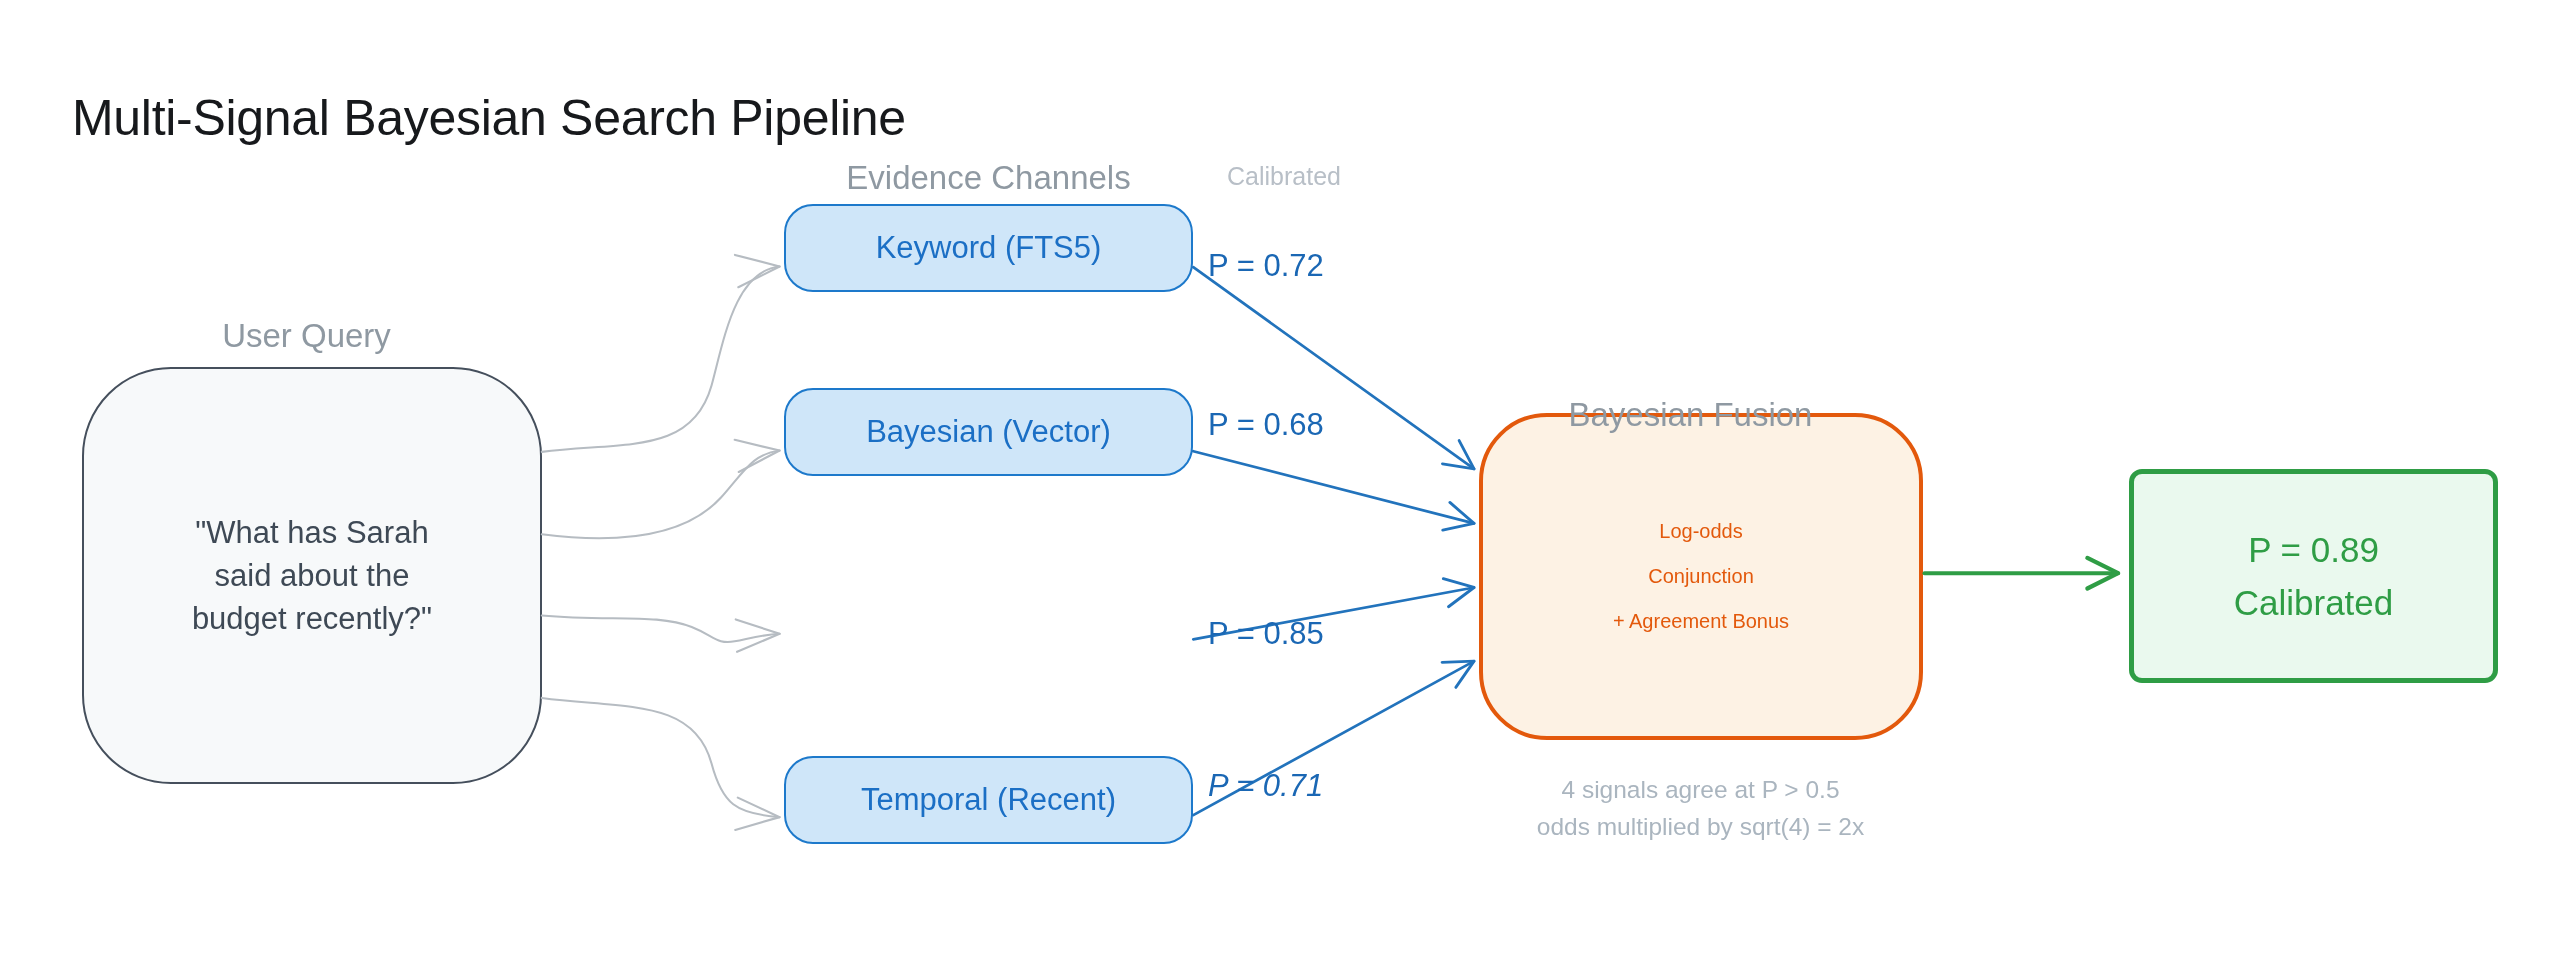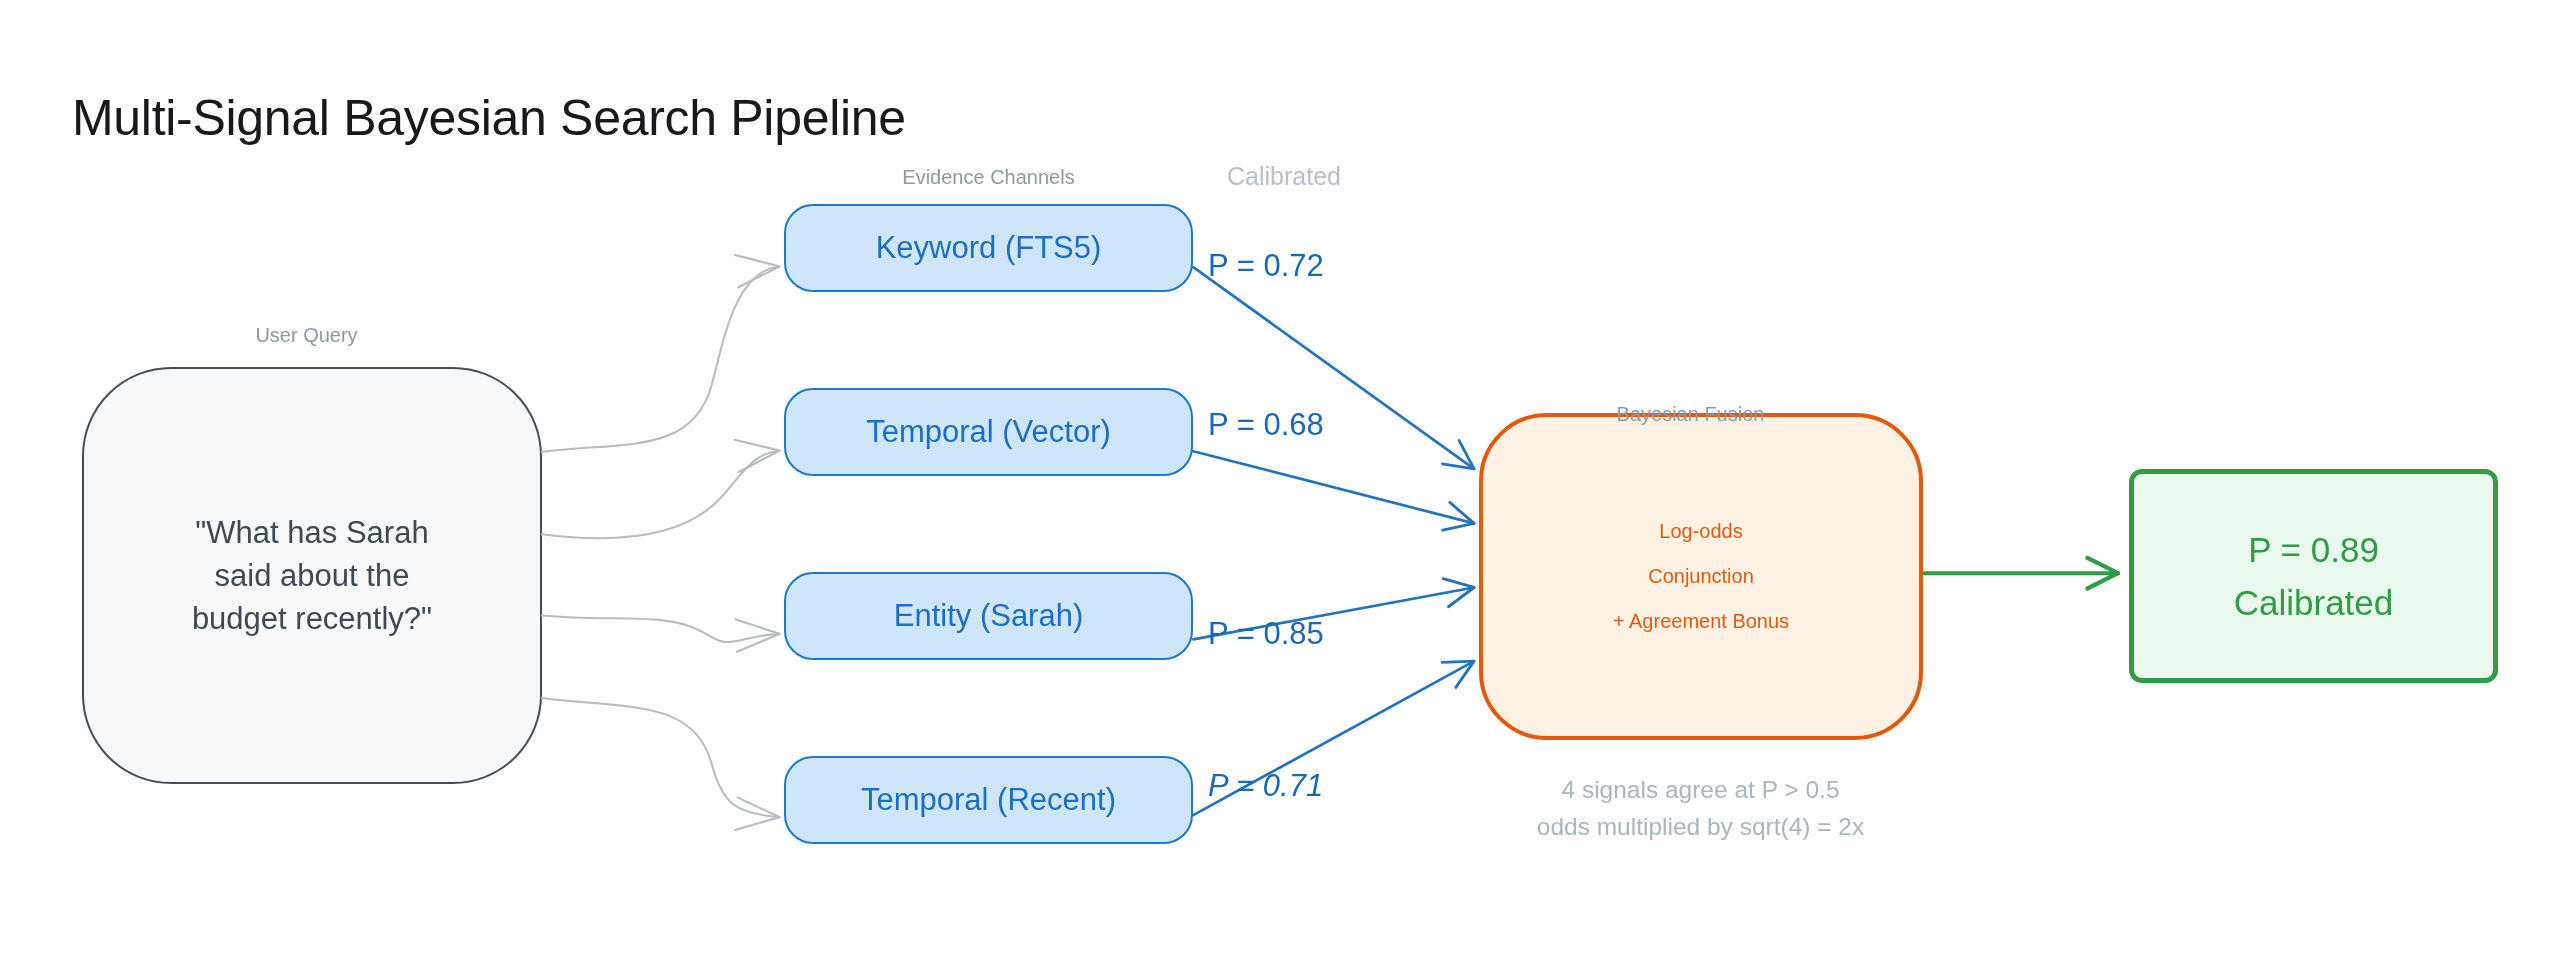--- a/index.html
+++ b/index.html
@@ -17,21 +17,21 @@
     background:var(--canvas-bg);
     font-family:"Liberation Sans", sans-serif;
   }
   .abs{position:absolute;}
   #diagram-title{
     left:72px; top:83px; width:1090px; height:75px;
     font-size:50px; line-height:71px; color:var(--title-color);
     letter-spacing:-0.3px; z-index:3;
   }
   .section-label{
-    text-align:center; color:var(--label-gray); font-size:20px; line-height:31px; z-index:3;
+    text-align:center; color:var(--label-gray); font-size:33px; line-height:31px; z-index:3;
   }
   #label-user-query{ left:170px; top:320px; width:273px; }
   #label-evidence-channels{ left:784px; top:162px; width:409px; }
   #label-calibrated{ left:1182px; top:161px; width:204px; font-size:25px; color:var(--label-light-gray); }
   #label-bayesian-fusion{ left:1486px; top:365px; width:409px;margin-top:34px; }
 
   .node{ display:flex; flex-direction:column; align-items:center; justify-content:center;
          text-align:center; z-index:1; }
   #query-node{
     left:82px; top:367px; width:460px; height:417px;
@@ -89,24 +89,21 @@
   <div id="query-node" class="abs node">
     <span>"What has Sarah</span>
     <span>said about the</span>
     <span>budget recently?"</span>
   </div>
 
   <div id="channel-keyword" class="abs node channel">
     <span>Keyword (FTS5)</span>
   </div>
   <div id="channel-semantic" class="abs node channel">
-    <span>Temporal (Vector)</span>
-  </div>
-  <div id="channel-entity" class="abs node channel">
-    <span>Entity (Sarah)</span>
+    <span>Bayesian (Vector)</span>
   </div>
   <div id="channel-temporal" class="abs node channel">
     <span>Temporal (Recent)</span>
   </div>
 
   <div id="p-keyword" class="abs p-label">P = 0.72</div>
   <div id="p-semantic" class="abs p-label">P = 0.68</div>
   <div id="p-entity" class="abs p-label">P = 0.85</div>
   <div id="p-temporal" class="abs p-label">P = 0.71</div>
 

